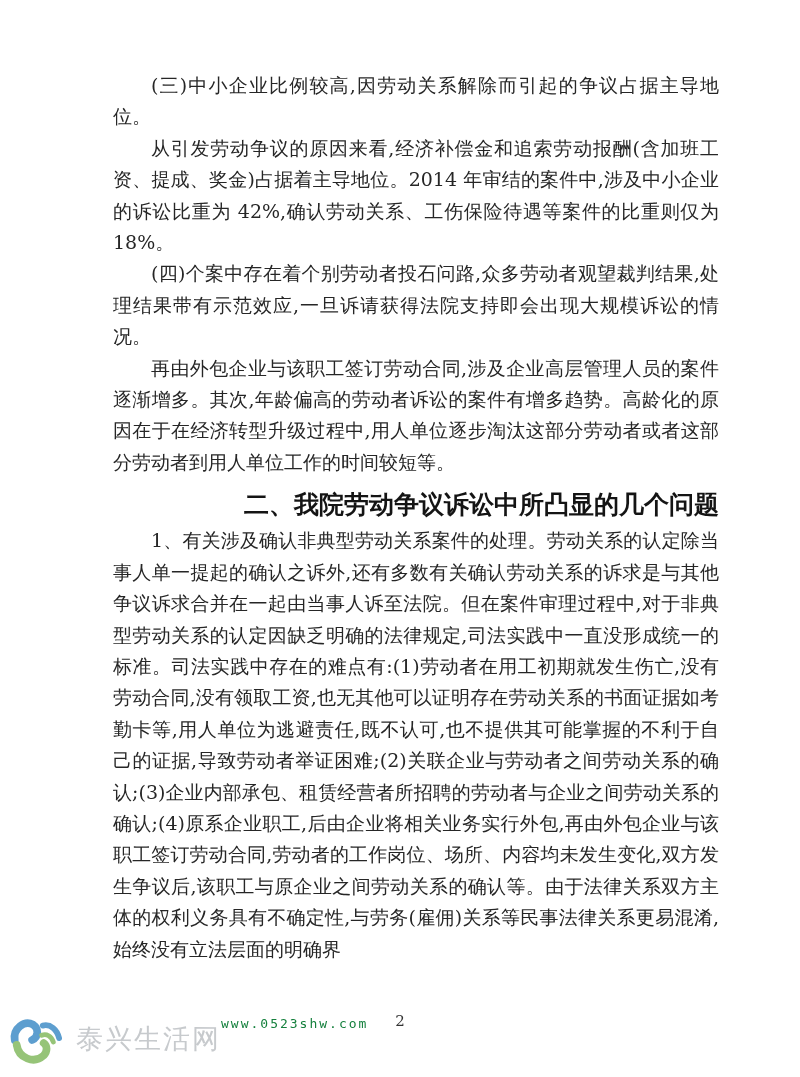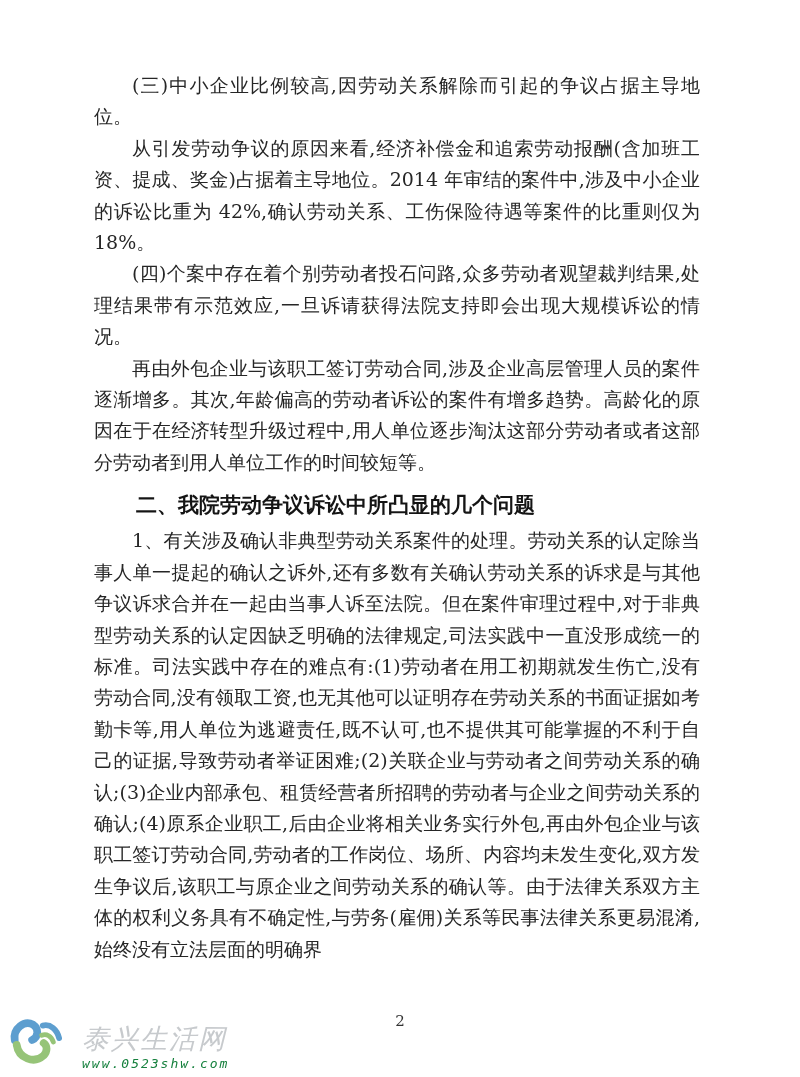--- a/index.html
+++ b/index.html
@@ -10,42 +10,42 @@
   .page {
     position: relative;
     width: 800px;
     height: 1077px;
     background: #ffffff;
     overflow: hidden;
     font-family: "DejaVu Serif", "Liberation Serif", serif;
   }
   .content {
     position: absolute;
-    left: 94px;
+    left: 113px;
     top: 70px;
     width: 606px;
     color: #262626;
     font-size: 19px;
     line-height: 31.4px;
     text-align: justify;
     text-justify: inter-character;
   }
   .content p {
     margin: 0;
     text-indent: 2em;
   }
   .section-heading {
     font-family: "DejaVu Sans", "Liberation Sans", sans-serif;
-    font-size: 21px;
+    font-size: 25px;
     font-weight: bold;
     color: #141414;
     margin: 12px 0 5px 0;
     line-height: 30px;
     text-indent: 2em;
-    text-align: left;
+    text-align: right;
   }
   .page-number {
     position: absolute;
     left: 0;
     right: 0;
     top: 1012px;
     text-align: center;
     font-size: 15px;
     color: #333333;
     font-family: "DejaVu Serif", "Liberation Serif", serif;
@@ -56,24 +56,22 @@
     top: 1014px;
     display: flex;
     align-items: flex-start;
   }
   .wm-icon {
     width: 54px;
     height: 56px;
     flex: 0 0 auto;
   }
   .wm-textcol {
-    margin-left: 20px;
+    margin-left: 14px;
     display: flex;
-    flex-direction: column;
-    font-style: italic;
   }
   .wm-name {
     font-family: "DejaVu Sans", "Liberation Sans", sans-serif;
     font-size: 27px;
     line-height: 30px;
     margin-top: 10px;
     color: #c7cacd;
     letter-spacing: 2px;
     font-weight: normal;
   }

